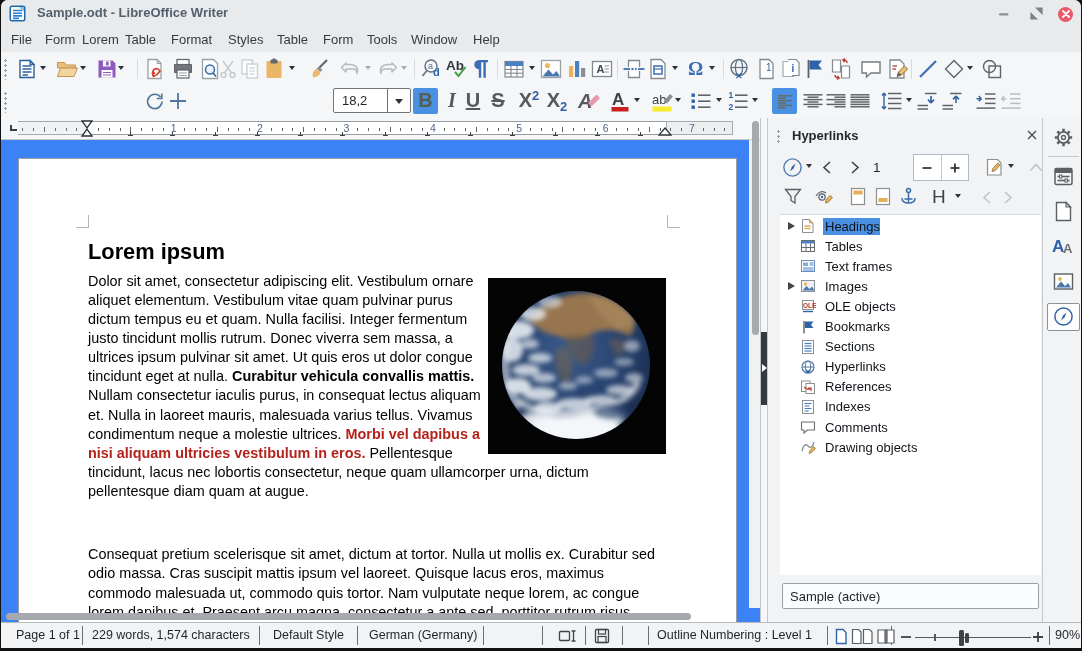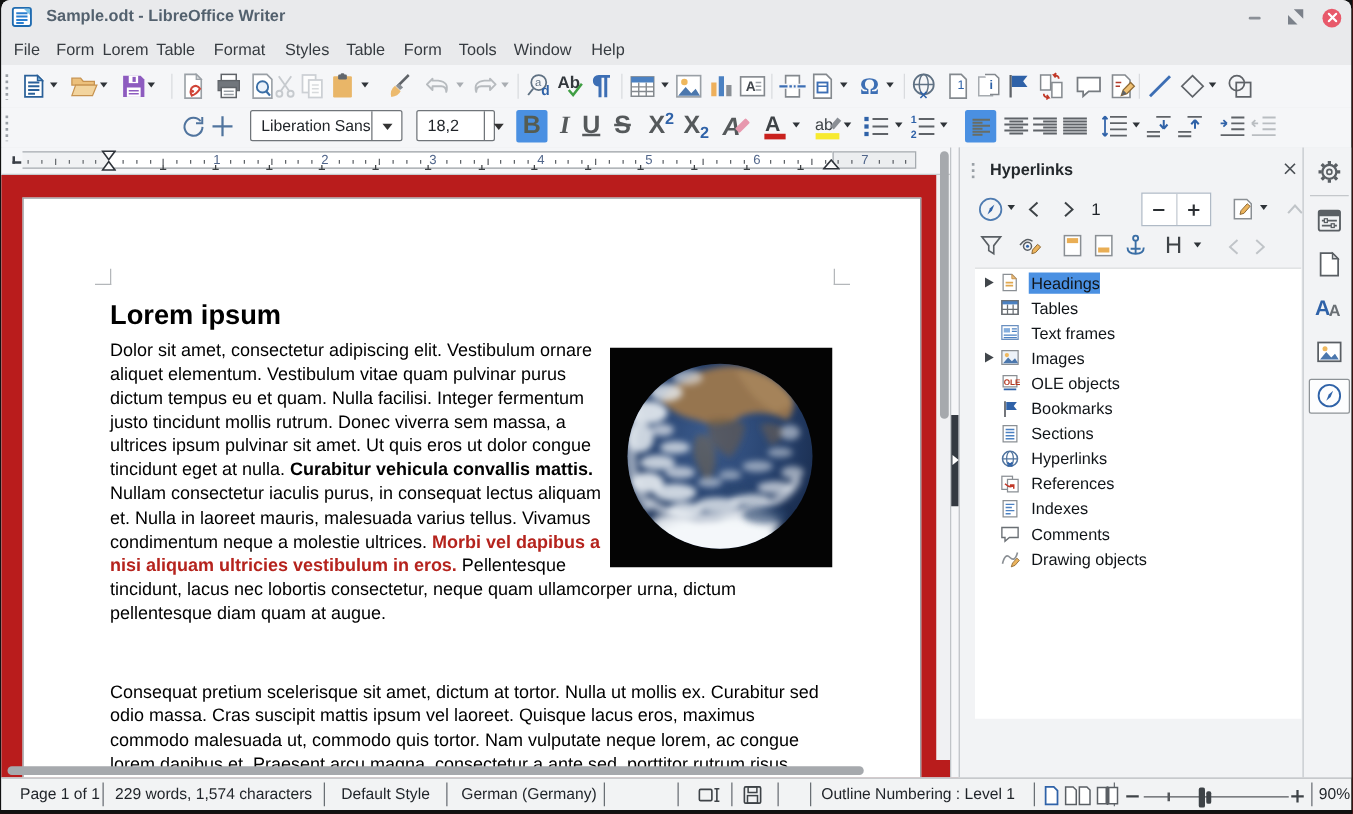--- a/index.html
+++ b/index.html
@@ -25,21 +25,21 @@
 .combo{position:absolute;top:2px;height:25px;background:#fff;border:1px solid #70757a;border-radius:2px;font-size:13px;color:#1f2328;}
 .combo .tx{position:absolute;left:8px;top:4px;white-space:nowrap;}
 .combo .dv{position:absolute;top:0;bottom:0;width:1px;background:#70757a;}
 .combo .ar{position:absolute;top:10px;width:0;height:0;border:4px solid transparent;border-top:5px solid #333;border-bottom:none;}
 .fmt{position:absolute;top:2px;width:26px;height:26px;font-size:20px;color:#55595b;text-align:center;line-height:25px;font-weight:bold;}
 .i2{position:absolute;top:3px;width:24px;height:24px;}
 .da2{position:absolute;top:12px;width:0;height:0;border:3.6px solid transparent;border-top:4.6px solid #2e3338;border-bottom:none;}
 
 #ruler{position:absolute;left:0;top:118px;width:766px;height:22px;background:#f5f6f8;}
 
-#docarea{position:absolute;left:0;top:140px;width:766px;height:482px;background:#b91c1c;overflow:hidden;}
+#docarea{position:absolute;left:0;top:140px;width:766px;height:482px;background:#3b82f6;overflow:hidden;}
 #page{position:absolute;left:17px;top:18px;width:719px;height:470px;background:#fff;border:1px solid #9b9fa4;border-bottom:none;}
 #page .cm{position:absolute;background:#b4b7ba;}
 #h1t{position:absolute;left:69px;top:79.5px;font-size:21.8px;font-weight:bold;color:#000;}
 #p1{position:absolute;left:69px;top:112.5px;width:600px;font-size:14.4px;line-height:19.15px;color:#000;}
 #h2t{position:absolute;left:69px;top:359px;font-size:16.8px;font-weight:bold;color:#000;}
 #p2{position:absolute;left:69px;top:386px;width:600px;font-size:14.4px;line-height:19.4px;color:#000;}
 .red{color:#b5231d;font-weight:bold;}
 #earth{position:absolute;left:469px;top:119px;width:178px;height:176px;}
 
 #vtrack{position:absolute;left:748px;top:0;width:12px;height:468px;background:#f0f1f3;}
@@ -374,26 +374,21 @@
 
   <div id="tb2">
     <div class="grip" style="left:2px;top:5px;height:22px"></div>
     <span class="i2" style="left:141px"><svg width="24" height="24" viewBox="0 0 24 24">
           <path d="M18.5 8 a7.2 7.2 0 1 0 1.5 4.5" fill="none" stroke="#50749e" stroke-width="1.6"></path>
           <path d="M19.8 4.5 v5 h-5" fill="none" stroke="#50749e" stroke-width="1.6"></path>
         </svg></span>
     <span class="i2" style="left:165px"><svg width="24" height="24" viewBox="0 0 24 24">
           <path d="M12 4 v16 M4 12 h16" stroke="#50749e" stroke-width="1.8"></path>
         </svg></span>
-    <div class="combo" style="left:199px;width:122px">
-        <span class="tx" style="font-size:12.6px;top:5px">Liberation Sans</span>
-        <span class="dv" style="left:96px"></span>
-        <span class="ar" style="left:105px"></span>
-      </div>
-    <div class="combo" style="left:332px;width:63px">
+    <div class="combo" style="left:332px;width:78px">
         <span class="tx">18,2</span>
         <span class="dv" style="left:53px"></span>
         <span class="ar" style="left:61px"></span>
       </div>
     <div class="fmt" style="left:412px;width:25px;background:#4a90e2;border-radius:2px;color:#555c52">B</div>
     <div class="fmt" style="left:438px;font-style:italic;font-weight:bold;font-family:'Liberation Serif',serif;">I</div>
     <div class="fmt" style="left:459px;text-decoration:underline;">U</div>
     <div class="fmt" style="left:484px;text-decoration:line-through;">S</div>
     <div class="fmt" style="left:515px;">X<span style="font-size:13px;position:relative;top:-7px;color:#2f62a8">2</span></div>
     <div class="fmt" style="left:543px;">X<span style="font-size:13px;position:relative;top:4px;color:#2f62a8">2</span></div>
@@ -878,20 +873,23 @@
         <svg class="tic" style="top:204.0px" width="16" height="16" viewBox="0 0 16 16">
           <path d="M1.5 3 h13 v8 h-7 l-3.5 3 v-3 h-2.5 z" fill="#fff" stroke="#6a6f74" stroke-width="1.1"></path>
         </svg>
         <span class="ti" style="top:204.5px;left:45px">Comments</span>
         <svg class="tic" style="top:224.1px" width="16" height="16" viewBox="0 0 16 16">
           <path d="M2 12 q2 -9 6 -5 q4 4 6 -4" fill="none" stroke="#8a8f94" stroke-width="1.3"></path>
           <path d="M9 14.5 l1 -3 l3.5 -4 l2 1.8 l-3.5 4 z" fill="#ecb45c" stroke="#8f6a35" stroke-width="0.7"></path>
         </svg>
         <span class="ti" style="top:224.6px;left:45px">Drawing objects</span>
       </div>
+    <div id="samplebox">
+        <span style="position:absolute;left:7px;top:5px">Sample (active)</span>
+      </div>
   </div>
 
   <div id="tabbar">
     <svg class="abs" style="left:10px;top:9px" width="21" height="21" viewBox="0 0 21 21">
         <g fill="none" stroke="#5a5f64">
           <circle cx="10.5" cy="10.5" r="5.6" stroke-width="1.8"></circle>
           <circle cx="10.5" cy="10.5" r="2" stroke-width="1.3"></circle>
           <g stroke-width="2.6">
             <path d="M10.5 1.8 v2.6 M10.5 16.6 v2.6 M1.8 10.5 h2.6 M16.6 10.5 h2.6 M4.35 4.35 l1.85 1.85 M14.8 14.8 l1.85 1.85 M16.65 4.35 l-1.85 1.85 M6.2 14.8 l-1.85 1.85"></path>
           </g>

